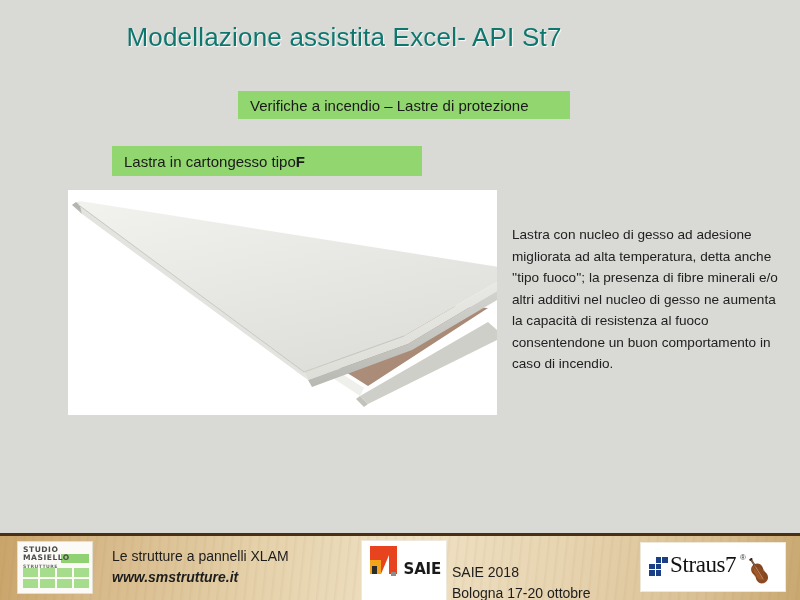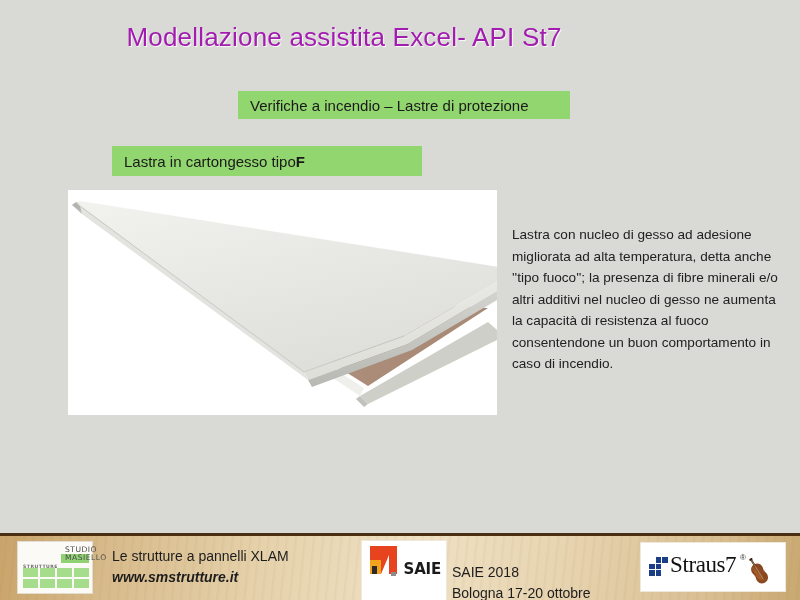--- a/index.html
+++ b/index.html
@@ -20,21 +20,21 @@
   }
 
   
   .title {
     position: absolute;
     left: 0;
     top: 22px;
     width: 688px;
     text-align: center;
     font-size: 26px;
-    color: #a21caf;
+    color: #0f766e;
     letter-spacing: 0.2px;
     text-shadow: 1px 1px 1px rgba(255,255,255,0.9);
     white-space: nowrap;
   }
 
   
   .banner {
     position: absolute;
     background: #92d66f;
     color: #1a1a1a;
@@ -130,26 +130,25 @@
   }
   .sm-top {
     position: relative;
     height: 19px;
   }
   .sm-name {
     position: absolute;
     left: 0;
     top: 0;
     font-size: 7.6px;
-    font-weight: normal;
+    font-weight: bold;
     line-height: 8.2px;
     letter-spacing: 0.5px;
     color: #4c4c4c;
     font-family: "DejaVu Sans", sans-serif;
-    margin-left: 42px;
   }
   .sm-sub {
     position: absolute;
     left: 0;
     top: 18px;
     font-size: 4.6px;
     font-weight: bold;
     letter-spacing: 0.5px;
     color: #6b6b6b;
     font-family: "DejaVu Sans", sans-serif;

